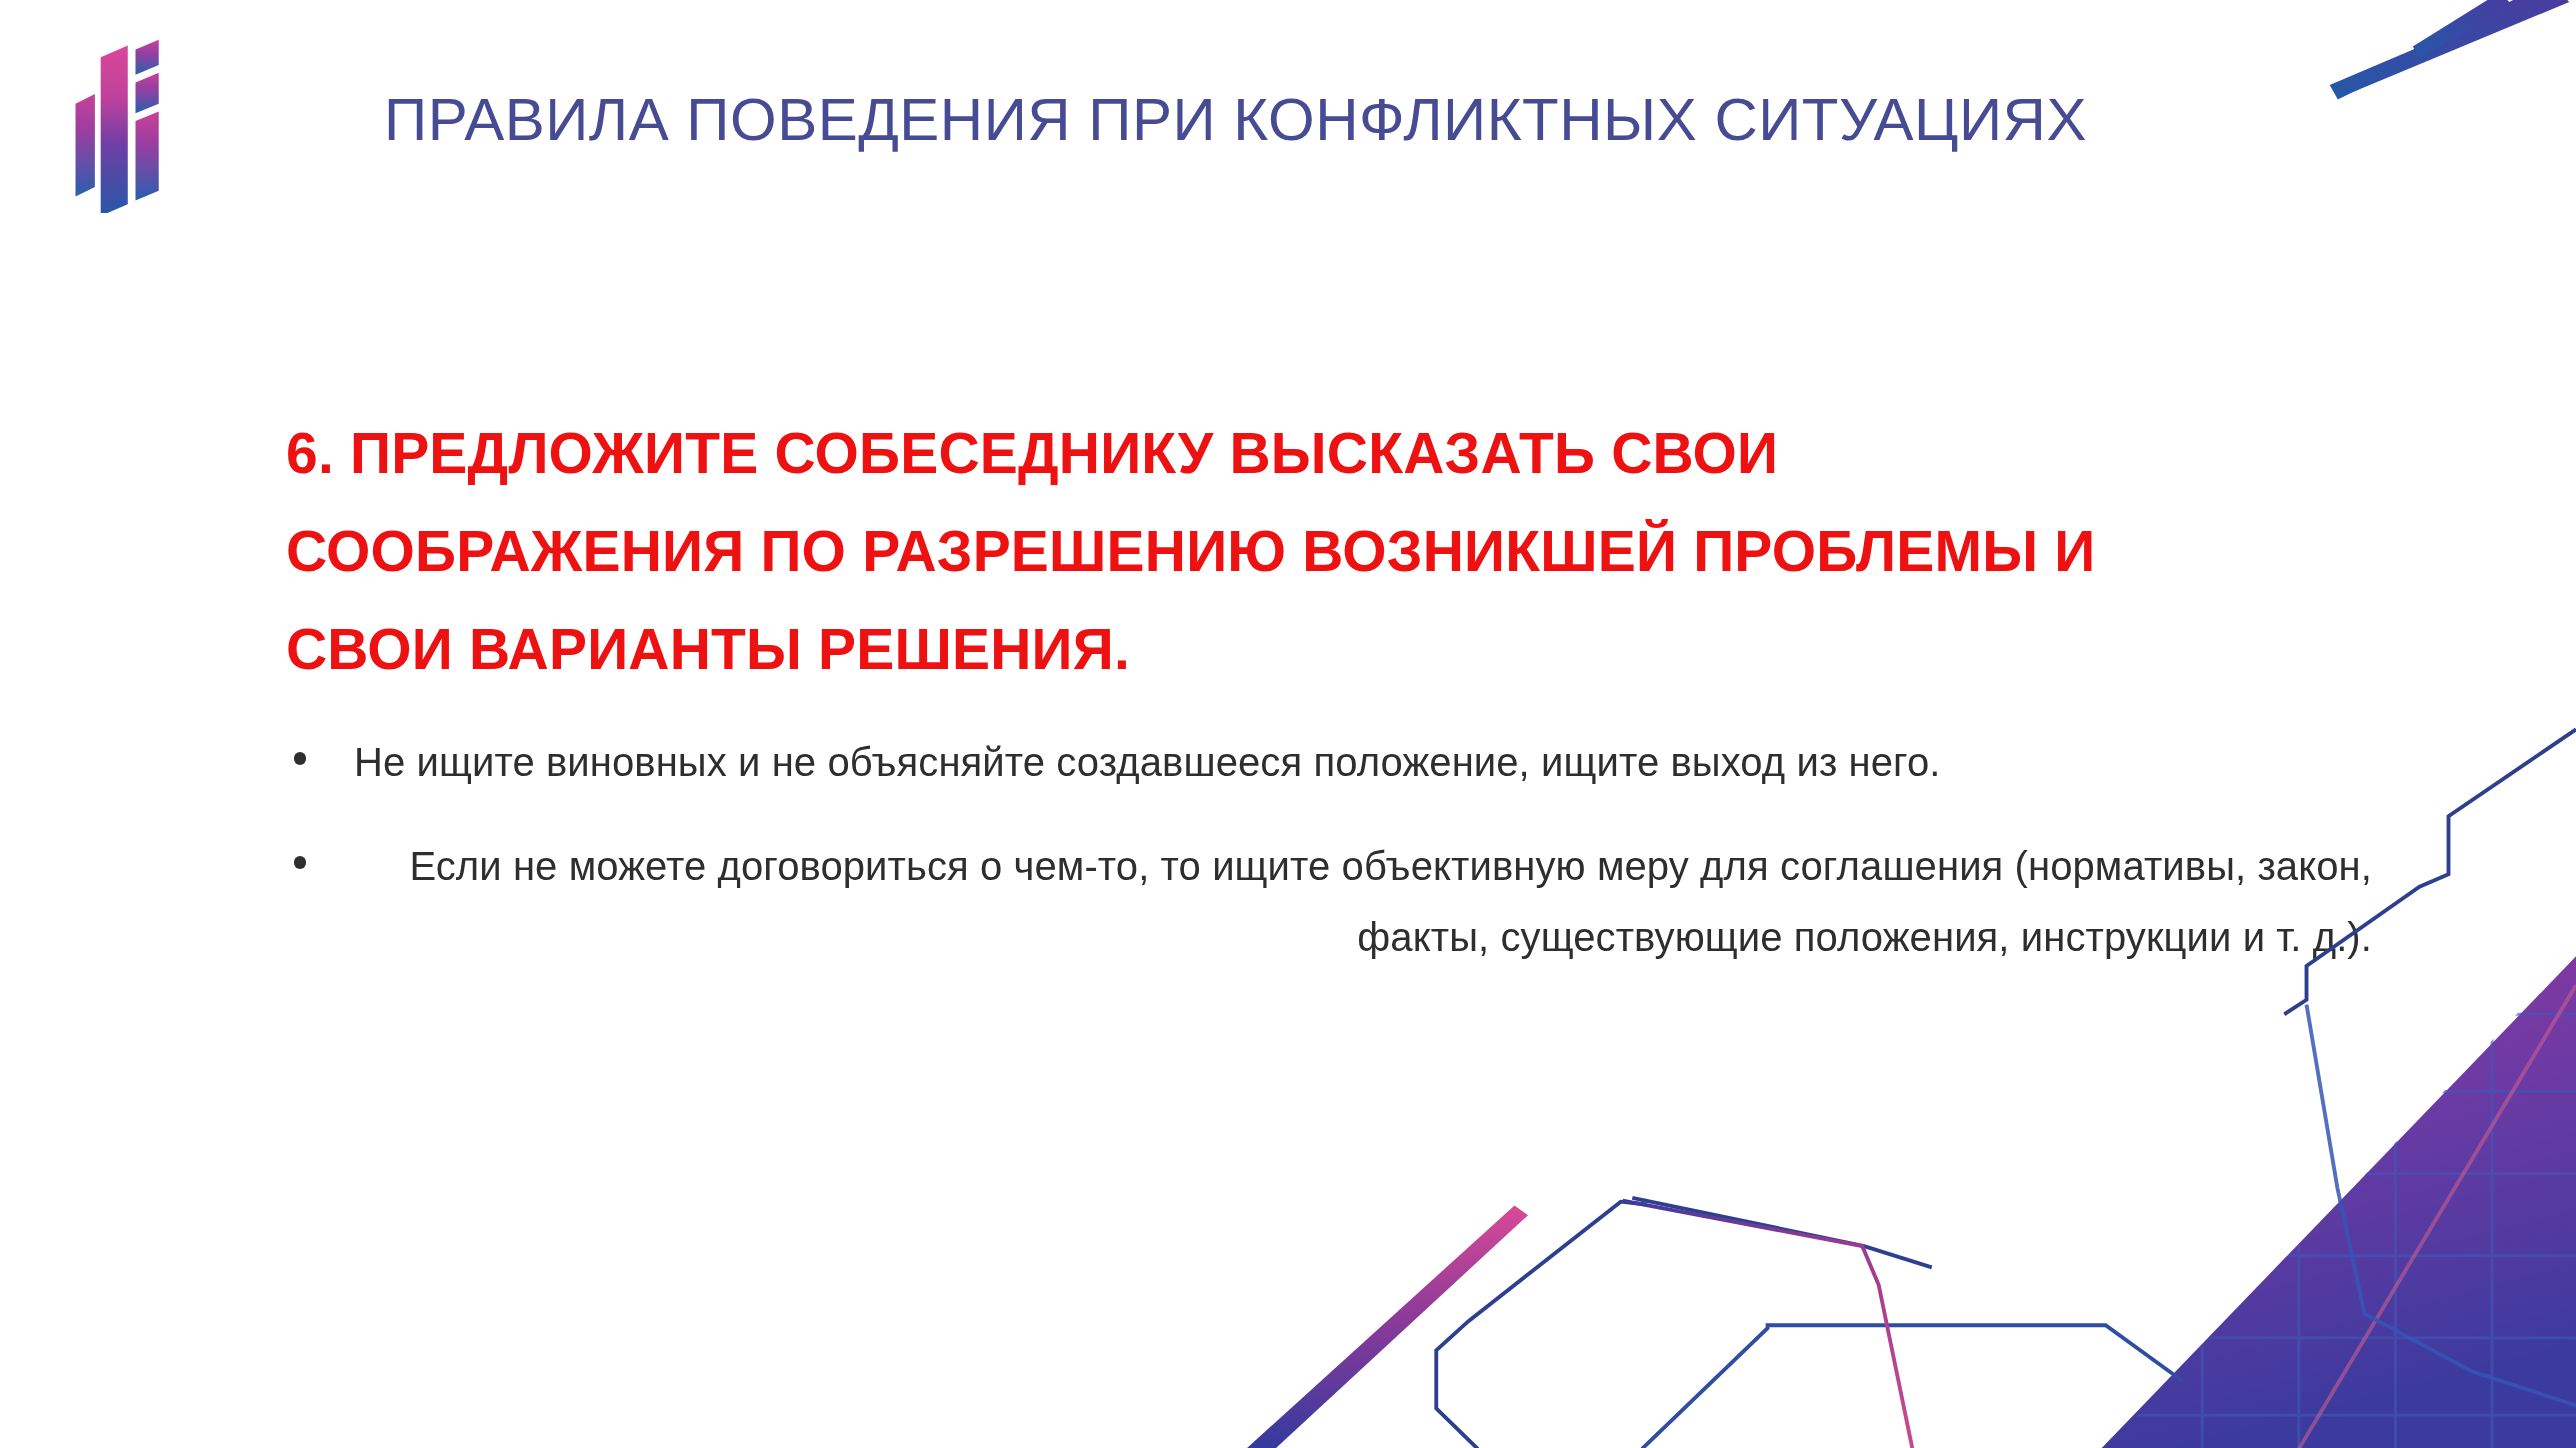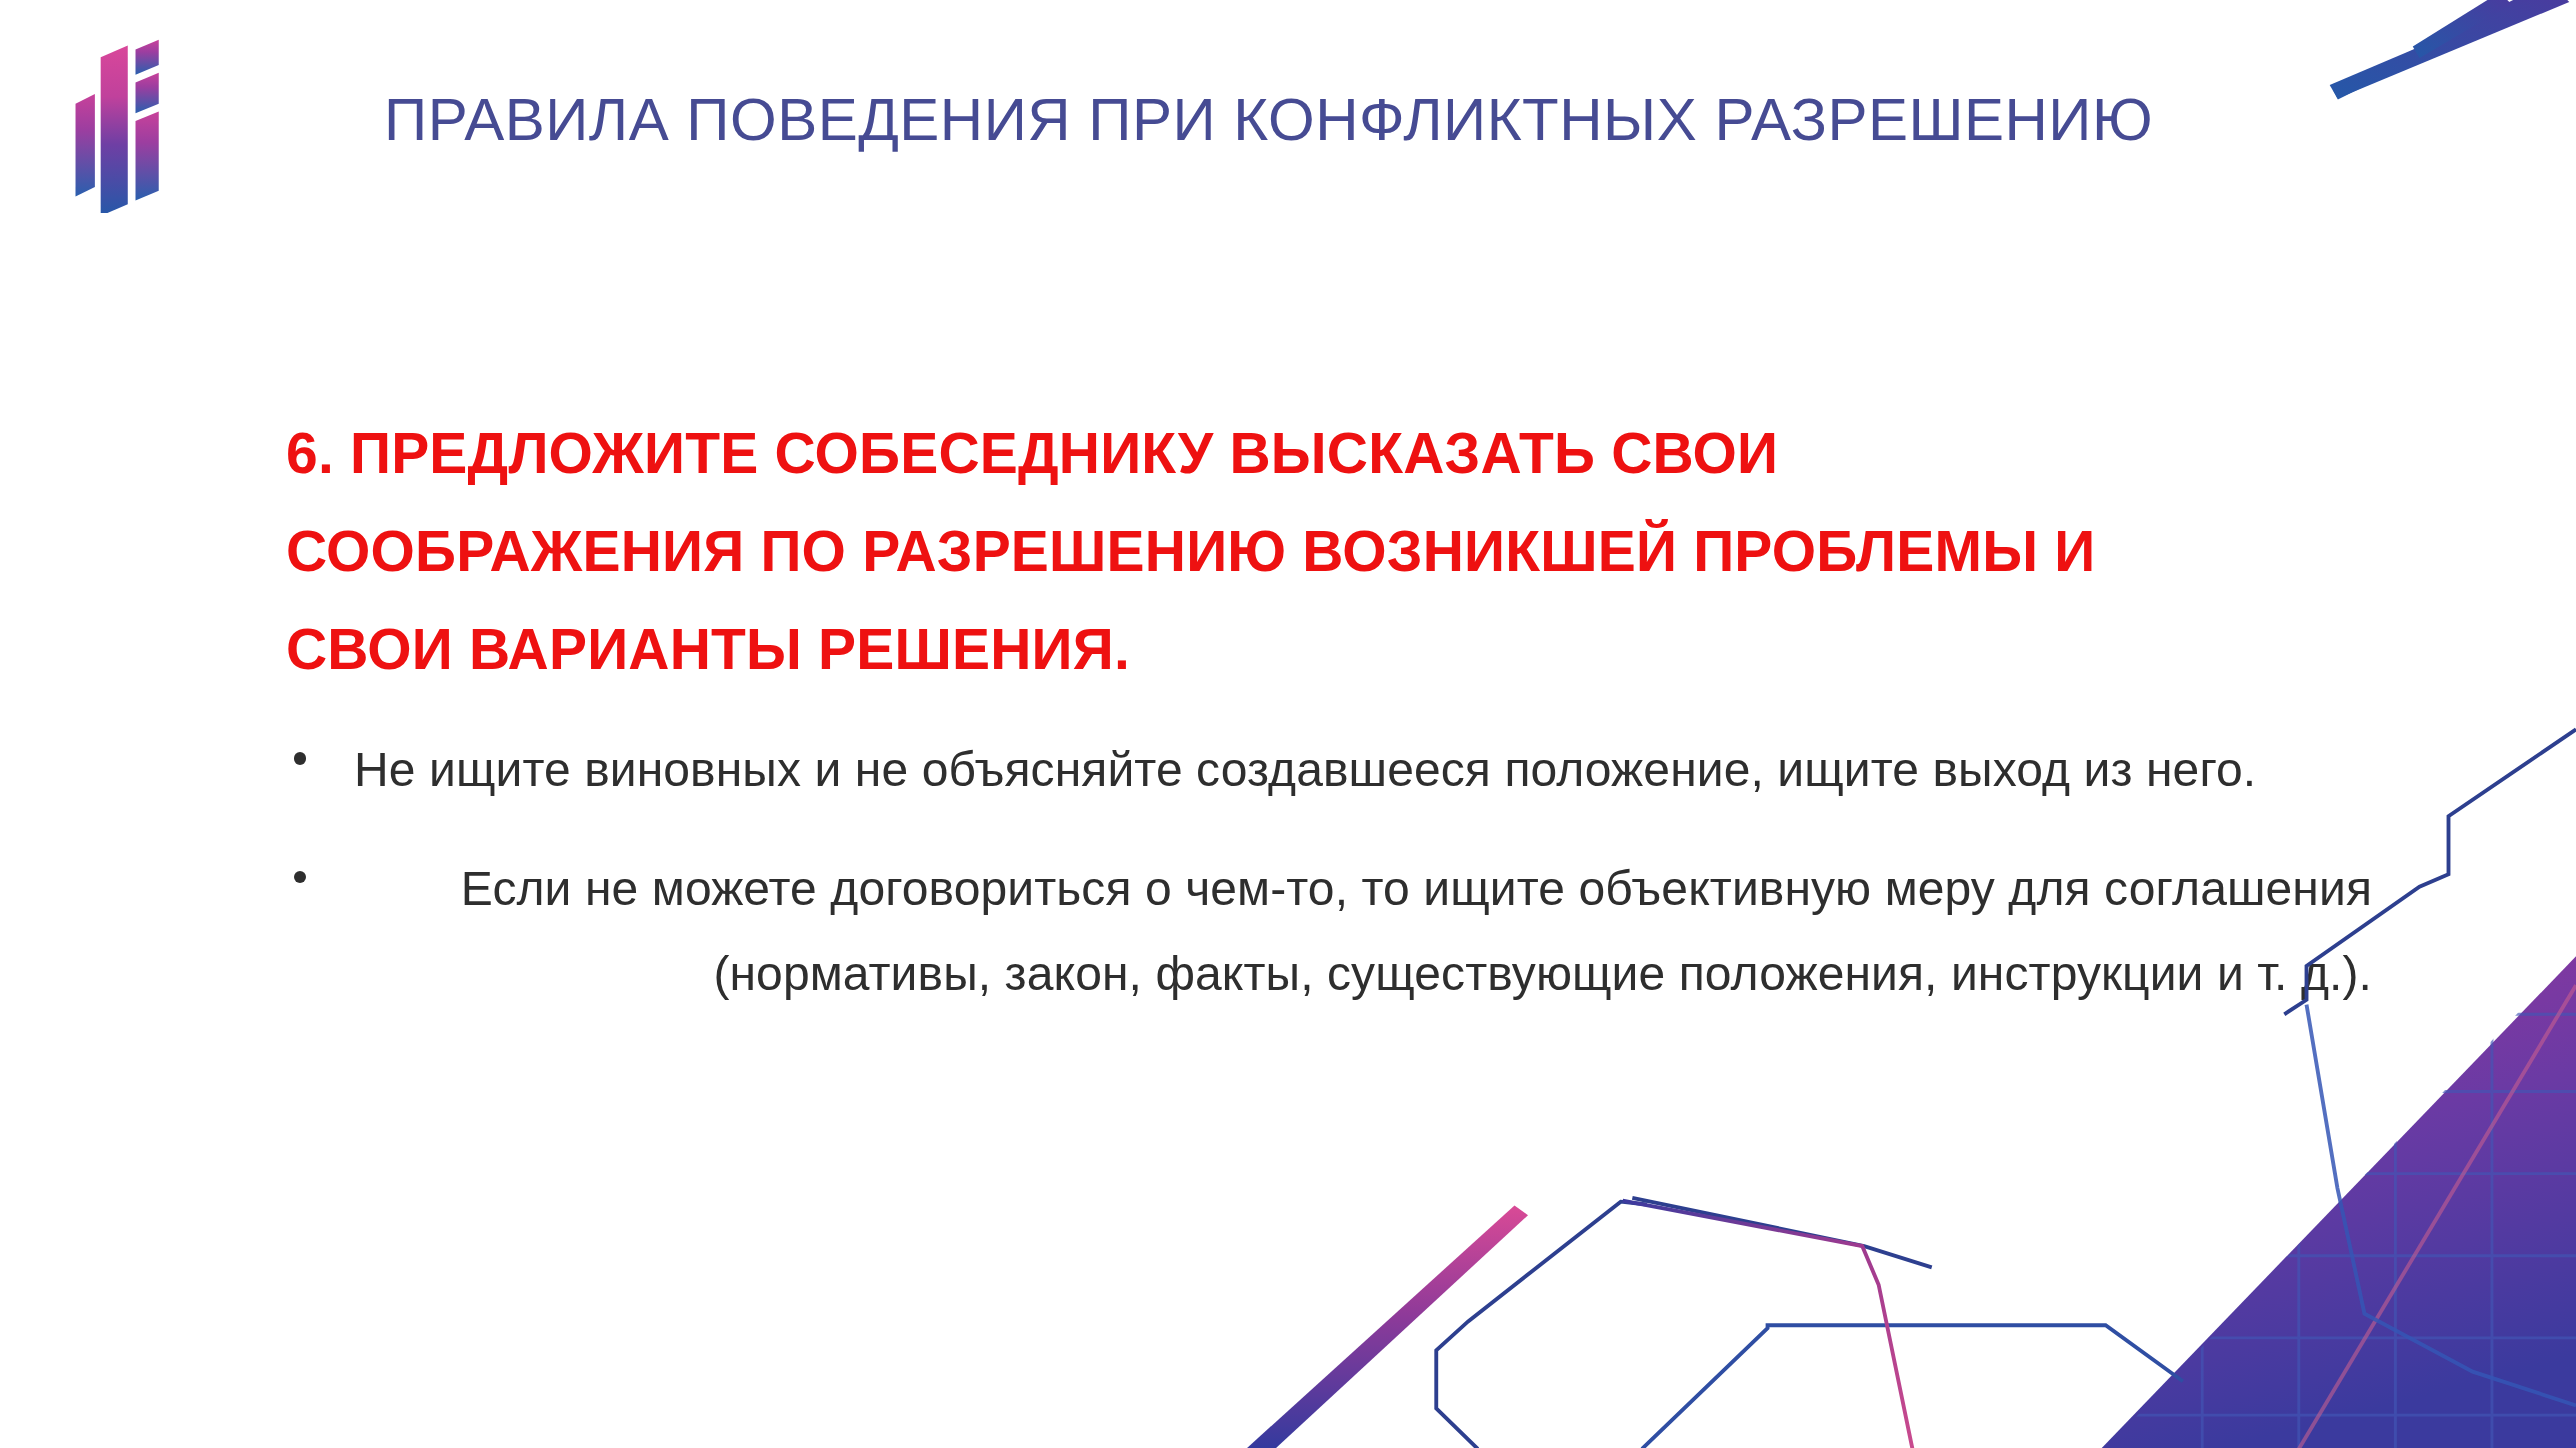--- a/index.html
+++ b/index.html
@@ -72,21 +72,21 @@
   .bullets {
     list-style: none;
     margin: 0;
     padding: 0;
   }
   .bullet-item {
     position: relative;
     padding-left: 68px;
     margin-bottom: 33px;
     color: #2e2e2e;
-    font-size: 48px;
+    font-size: 40px;
     line-height: 1.78;
     letter-spacing: 0.1px;
   }
   .bullet-item:last-child { margin-bottom: 0; text-align: right; }
   .bullet-dot {
     position: absolute;
     left: 7.7px;
     top: 25px;
     width: 12.6px;
     height: 12.6px;
@@ -172,21 +172,21 @@
 
     <polygon points="18,72 38,62 38,158 18,168" fill="url(#logoGrad2)"></polygon>
 
     <polygon points="44,24 72,12 72,176 44,188" fill="url(#logoGrad)"></polygon>
 
     <polygon points="80,16 104,6 104,32 80,42" fill="url(#logoGrad2)"></polygon>
     <polygon points="80,50 104,40 104,72 80,82" fill="url(#logoGrad2)"></polygon>
     <polygon points="80,90 104,80 104,162 80,172" fill="url(#logoGrad2)"></polygon>
   </svg>
 
-  <div class="slide-title">ПРАВИЛА ПОВЕДЕНИЯ ПРИ КОНФЛИКТНЫХ РАЗРЕШЕНИЮ</div>
+  <div class="slide-title">ПРАВИЛА ПОВЕДЕНИЯ ПРИ КОНФЛИКТНЫХ СИТУАЦИЯХ</div>
 
   <div class="content">
     <p class="red-heading">6. ПРЕДЛОЖИТЕ СОБЕСЕДНИКУ ВЫСКАЗАТЬ СВОИ СООБРАЖЕНИЯ ПО РАЗРЕШЕНИЮ ВОЗНИКШЕЙ ПРОБЛЕМЫ И СВОИ ВАРИАНТЫ РЕШЕНИЯ.</p>
     <ul class="bullets">
       <li class="bullet-item">
         <span class="bullet-dot"></span>
         <span>Не ищите виновных и не объясняйте создавшееся положение, ищите выход из него.</span>
       </li>
       <li class="bullet-item">
         <span class="bullet-dot"></span>

